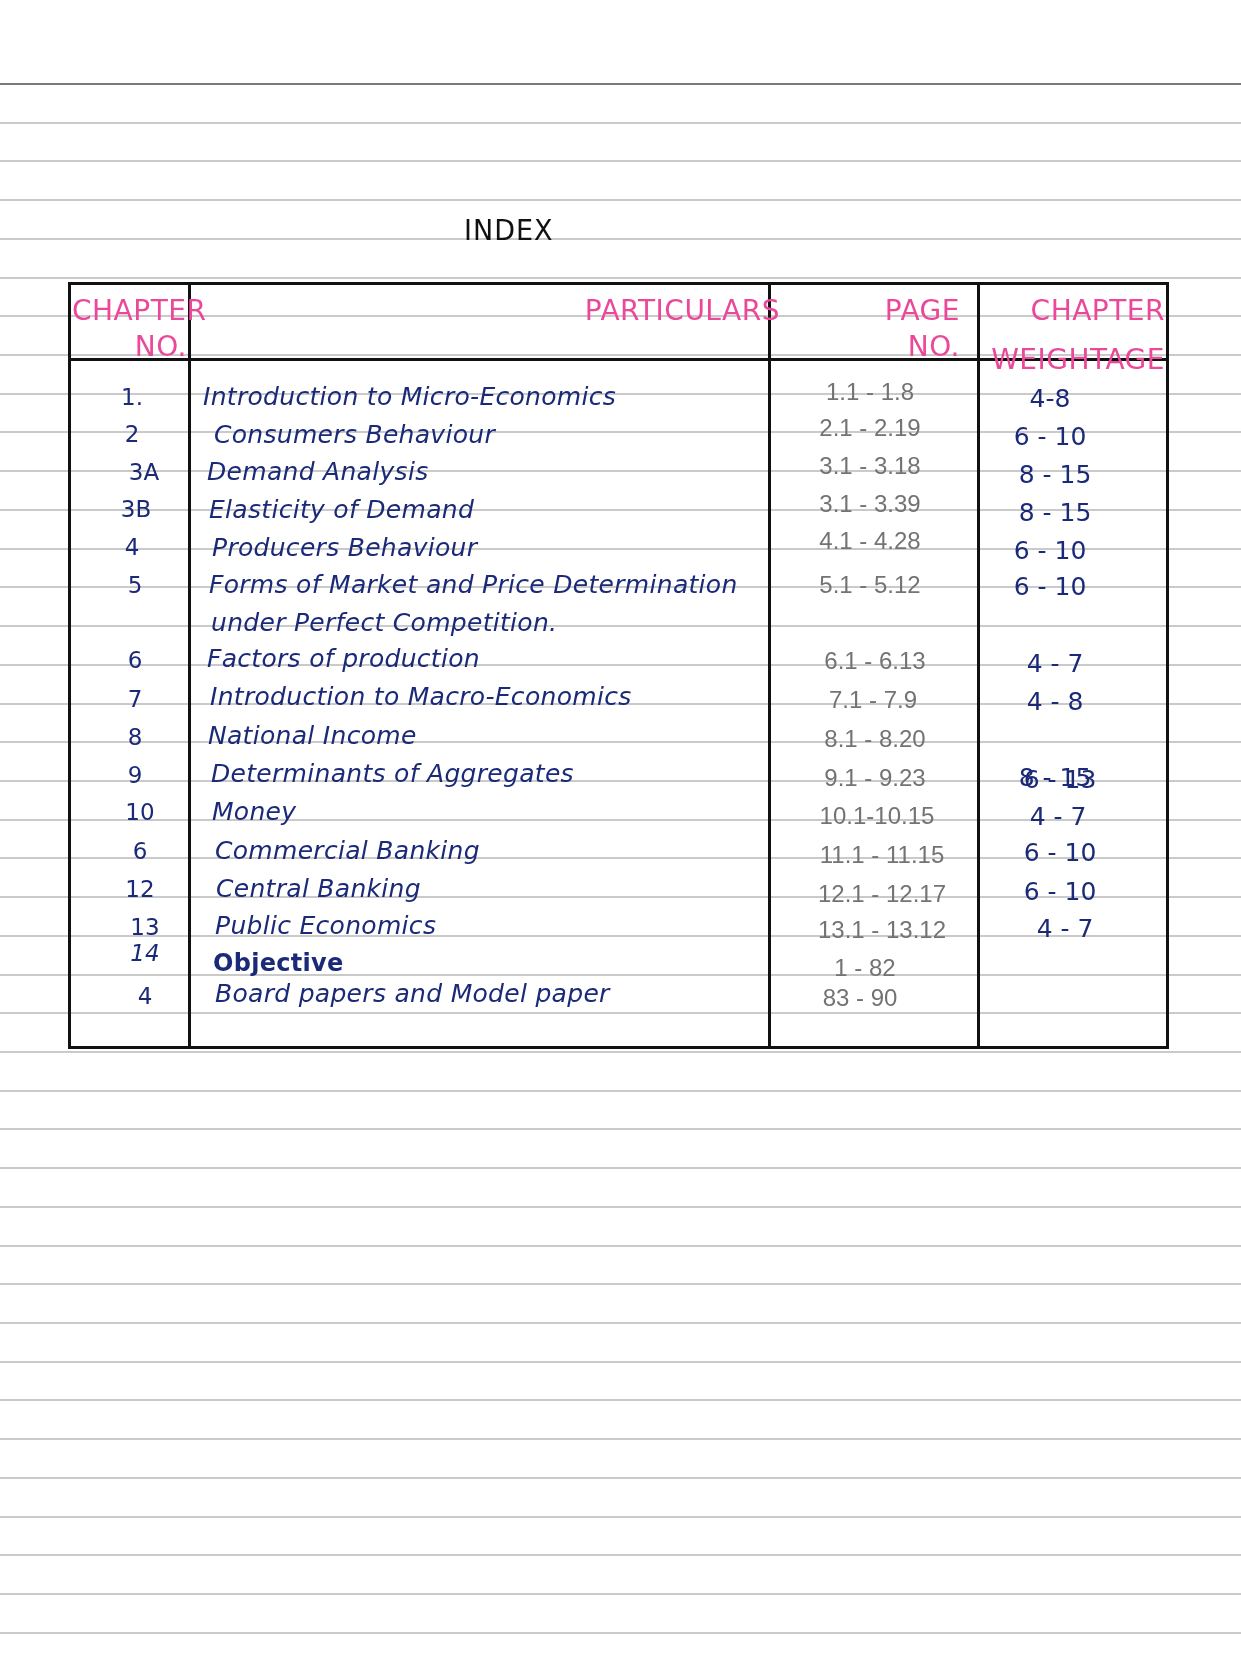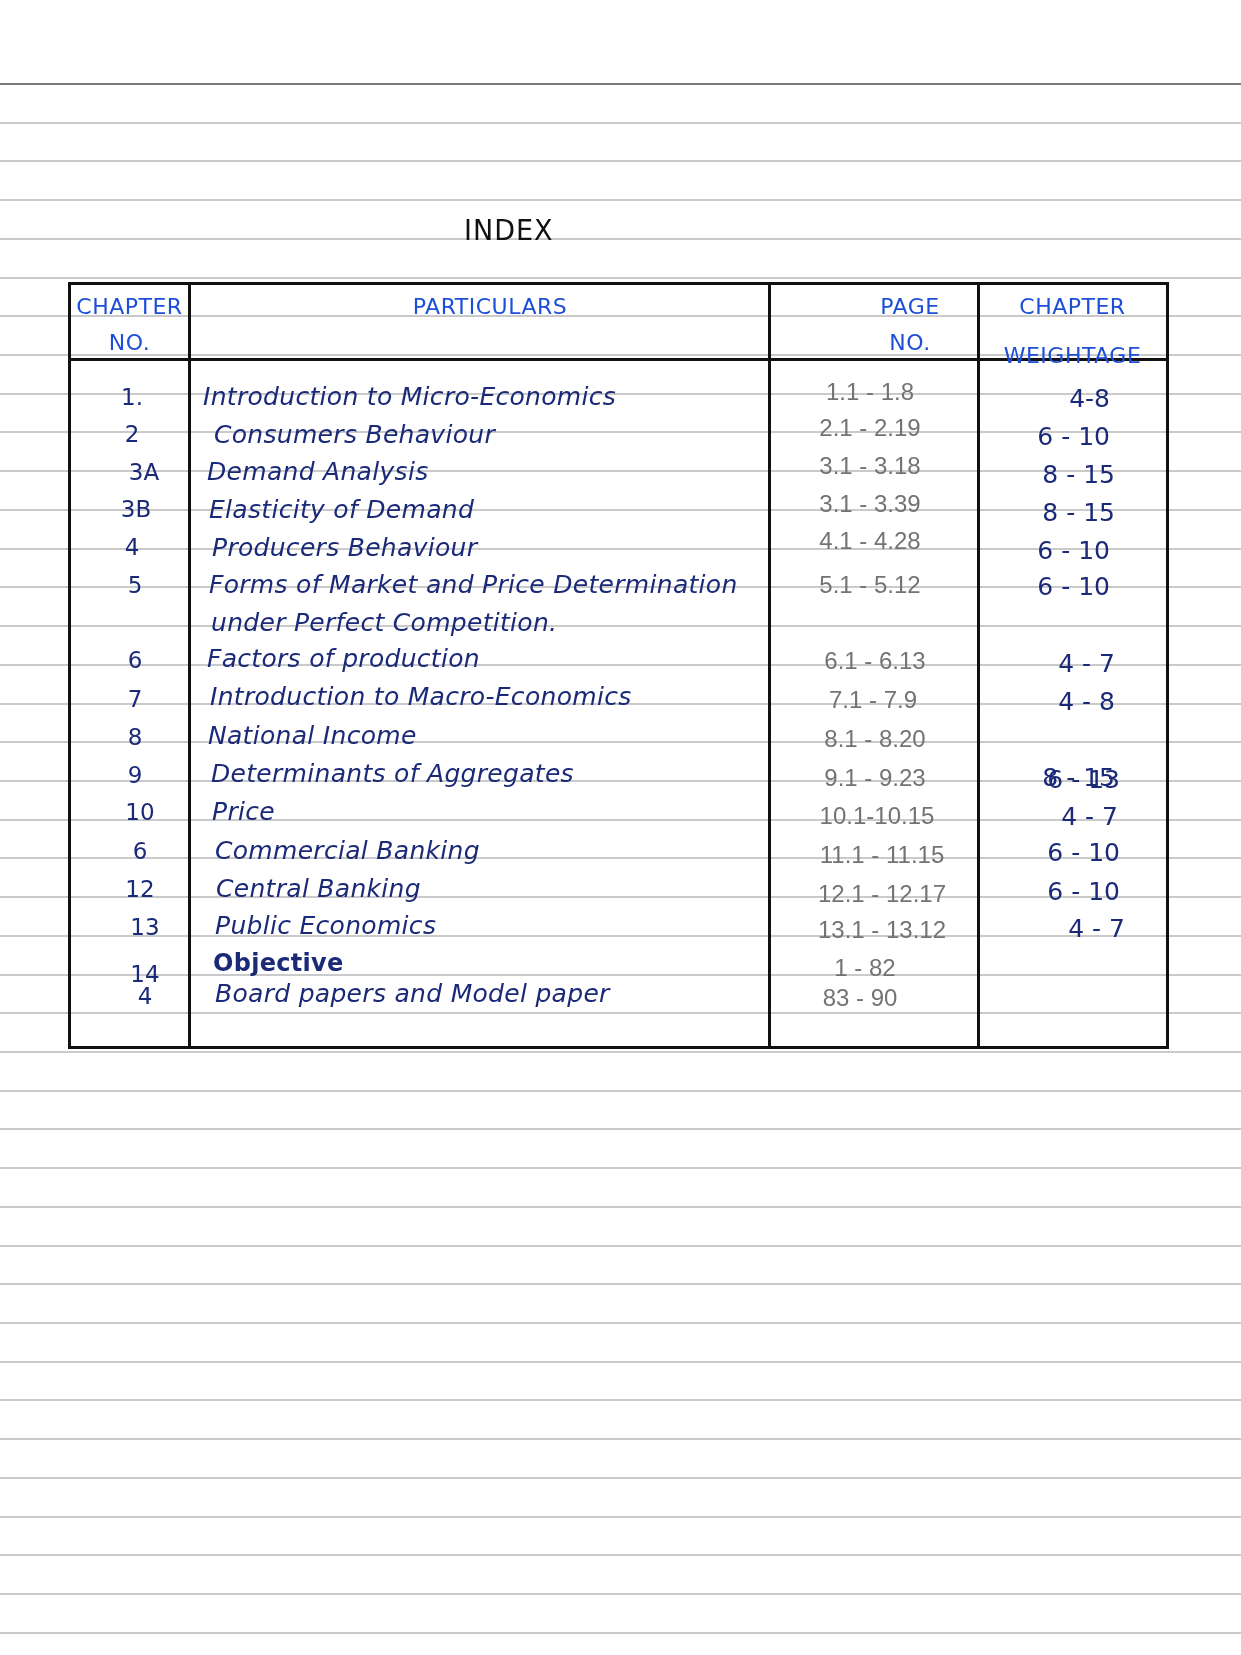--- a/index.html
+++ b/index.html
@@ -19,30 +19,30 @@
     font-family: "DejaVu Sans", sans-serif; font-size: 27px; color: #111;
     letter-spacing: 1px; transform: scaleY(1.05);
   }
   .box {
     position: absolute; left: 68px; top: 282px; width: 1101px; height: 767px;
     border: 3px solid #111; box-sizing: border-box;
   }
   .vline { position: absolute; width: 2.5px; background: #111; top: 282px; height: 767px; }
   .hline { position: absolute; height: 2.5px; background: #111; left: 68px; width: 1101px; top: 358px; }
   .hdr {
-    position: absolute; font-family: "DejaVu Sans", sans-serif; font-size: 22px; color: #1d4ed8;
-    text-align: center; white-space: nowrap; letter-spacing: 0.5px;
+    position: absolute; font-family: "DejaVu Sans", sans-serif; font-size: 28px; color: #ec4899;
+    text-align: right; white-space: nowrap; letter-spacing: 0.5px;
   }
   .cell {
     position: absolute; white-space: nowrap; color: #1b2a78;
   }
   .num { font-family: "DejaVu Sans", sans-serif; font-size: 23px; text-align: center; width: 80px; }
   .part { font-family: "DejaVu Sans", sans-serif; font-size: 25px; font-style: italic; letter-spacing: 0.3px; }
   .page-no { font-family: "Liberation Sans", sans-serif; font-size: 24px; text-align: center; width: 180px; color: #737373; }
-  .wt { font-family: "DejaVu Sans", sans-serif; font-size: 25px; text-align: right; width: 120px; }
+  .wt { font-family: "DejaVu Sans", sans-serif; font-size: 25px; text-align: center; width: 120px; }
   .part.bold { font-weight: bold; font-style: normal; font-size: 24px; }
 </style>
 </head>
 <body>
 
 <div class="page">
 
   <div id="rules">
       <div class="rule top" style="top: 83px;"></div>
       <div class="rule" style="top: 122px;"></div>
@@ -161,21 +161,21 @@
           <div class="cell wt" style="left: 1000px; top: 725px; margin-top: 40px;">6 - 13</div>
         </div>
         <div>
           <div class="cell num" style="left: 95px; top: 762px;">9</div>
           <div class="cell part" style="left: 211px; top: 759px;">Determinants of Aggregates</div>
           <div class="cell page-no" style="left: 785px; top: 764px;">9.1 - 9.23</div>
           <div class="cell wt" style="left: 995px; top: 763px;">8 - 15</div>
         </div>
         <div>
           <div class="cell num" style="left: 100px; top: 799px;">10</div>
-          <div class="cell part" style="left: 212px; top: 797px;">Price</div>
+          <div class="cell part" style="left: 212px; top: 797px;">Money</div>
           <div class="cell page-no" style="left: 787px; top: 802px;">10.1-10.15</div>
           <div class="cell wt" style="left: 998px; top: 802px;">4 - 7</div>
         </div>
         <div>
           <div class="cell num" style="left: 100px; top: 838px;">6</div>
           <div class="cell part" style="left: 215px; top: 836px;">Commercial Banking</div>
           <div class="cell page-no" style="left: 792px; top: 841px;">11.1 - 11.15</div>
           <div class="cell wt" style="left: 1000px; top: 838px;">6 - 10</div>
         </div>
         <div>
@@ -184,21 +184,21 @@
           <div class="cell page-no" style="left: 792px; top: 880px;">12.1 - 12.17</div>
           <div class="cell wt" style="left: 1000px; top: 877px;">6 - 10</div>
         </div>
         <div>
           <div class="cell num" style="left: 105px; top: 914px;">13</div>
           <div class="cell part" style="left: 215px; top: 911px;">Public Economics</div>
           <div class="cell page-no" style="left: 792px; top: 916px;">13.1 - 13.12</div>
           <div class="cell wt" style="left: 1005px; top: 914px;">4 - 7</div>
         </div>
         <div>
-          <div class="cell num" style="left: 105px; top: 961px;">14</div>
+          <div class="cell num" style="left: 105px; top: 940px; font-style: italic;">14</div>
           <div class="cell part bold" style="left: 213px; top: 949px;">Objective</div>
           <div class="cell page-no" style="left: 775px; top: 954px;">1 - 82</div>
           <div class="cell wt" style="left: 1005px; top: 952px;"></div>
         </div>
         <div>
           <div class="cell num" style="left: 105px; top: 983px;">4</div>
           <div class="cell part" style="left: 215px; top: 979px;">Board papers and Model paper</div>
           <div class="cell page-no" style="left: 770px; top: 984px;">83 - 90</div>
           <div class="cell wt" style="left: 1005px; top: 984px;"></div>
         </div>

